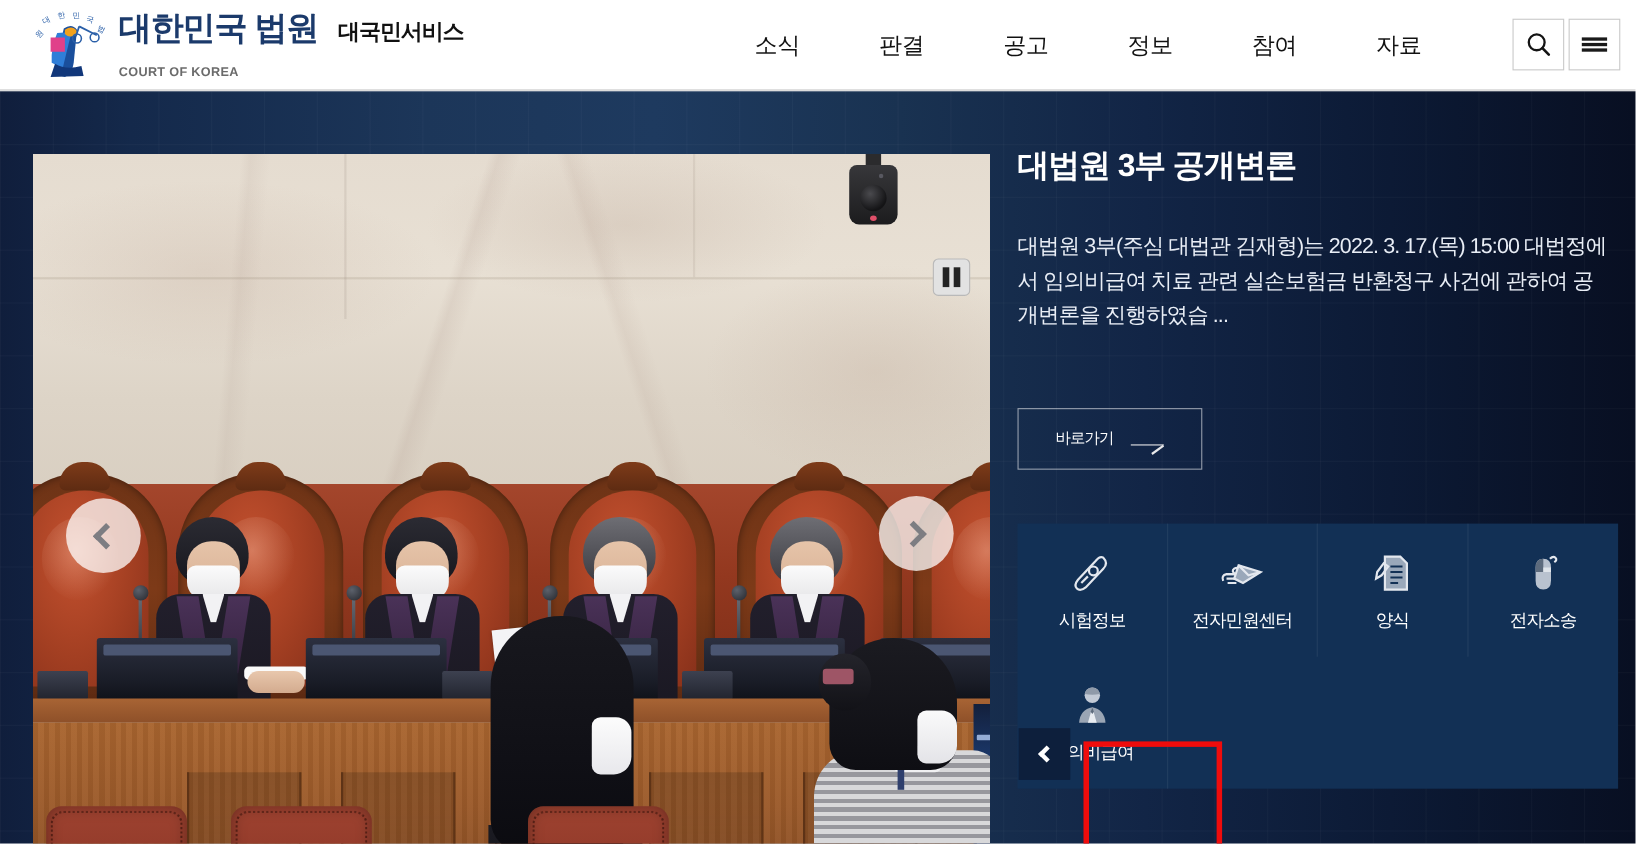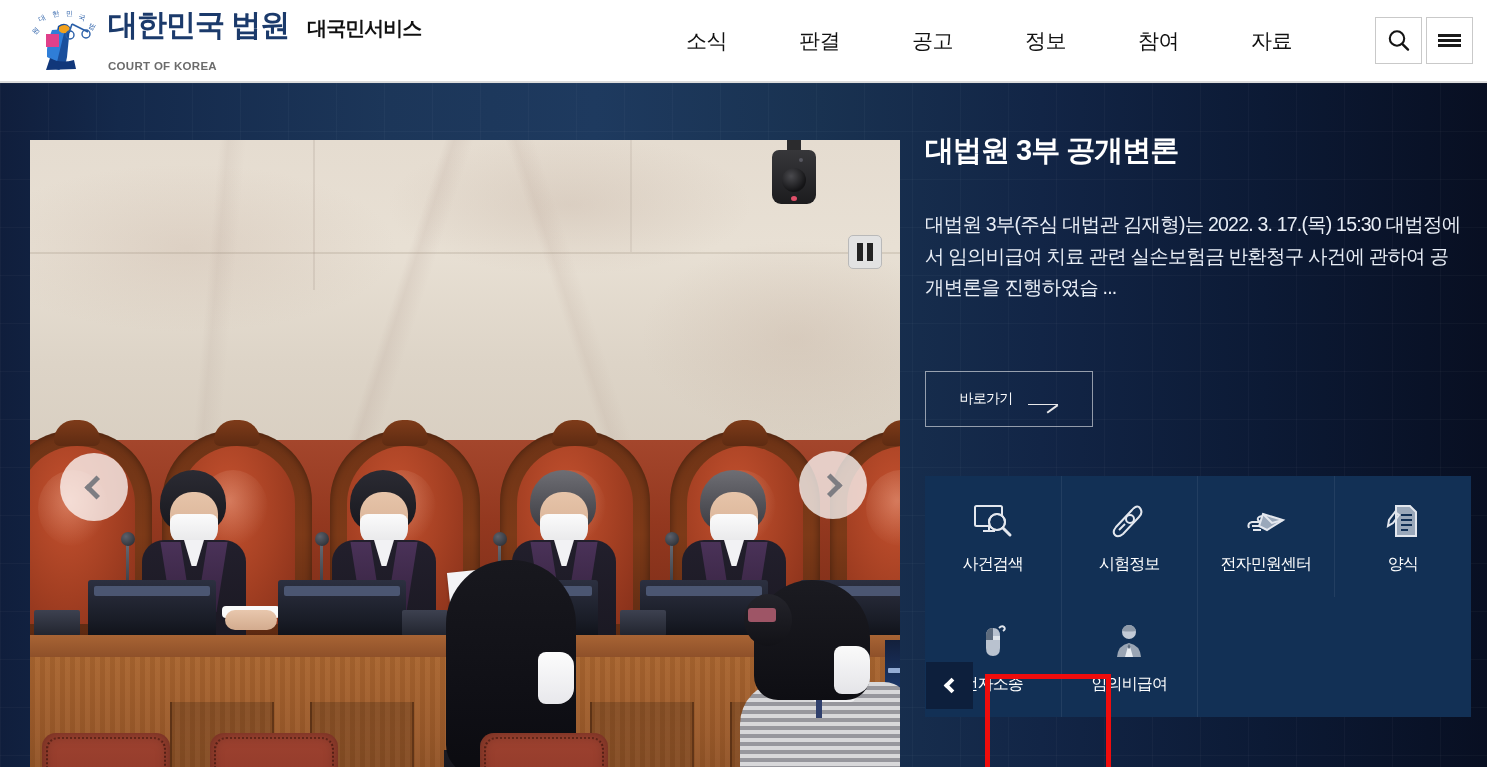--- a/index.html
+++ b/index.html
@@ -590,43 +590,30 @@
   <div id="btn-next">
     <span class="chev right"></span>
   </div>
   <div id="btn-pause">
     <span class="pause-bar"></span>
     <span class="pause-bar"></span>
   </div>
 
   <div id="slide-text">
     <div id="slide-title">대법원 3부 공개변론</div>
-    <div id="slide-desc">대법원 3부(주심 대법관 김재형)는 2022. 3. 17.(목) 15:30 대법정에서 임의비급여 치료 관련 실손보험금 반환청구 사건에 관하여 공개변론을 진행하였습 ...</div>
+    <div id="slide-desc">대법원 3부(주심 대법관 김재형)는 2022. 3. 17.(목) 15:00 대법정에서 임의비급여 치료 관련 실손보험금 반환청구 사건에 관하여 공개변론을 진행하였습 ...</div>
   </div>
 
   <div id="btn-goto">
     <span id="btn-goto-label">바로가기</span>
     <span id="goto-arrow"></span>
   </div>
 
   <div id="quick">
 
-    <div class="q-cell">
-      <span class="q-icon">
-        <svg viewBox="0 0 46 46" fill="none" stroke="#e3e7ee" stroke-width="2">
-          <rect x="5" y="8" width="27" height="20" rx="1.5"></rect>
-          <line x1="13" y1="33" x2="25" y2="33"></line>
-            <line x1="19" y1="28" x2="19" y2="33"></line>
-          <circle cx="27" cy="24" r="8" fill="#123055"></circle>
-          <circle cx="27" cy="24" r="8"></circle>
-          <line x1="33" y1="30" x2="40" y2="37" stroke-width="3" stroke-linecap="round"></line>
-        </svg>
-      </span>
-      <span class="q-label">사건검색</span>
-    </div>
 
 
 
     <div class="q-cell">
       <span class="q-icon">
         <svg viewBox="0 0 46 46" fill="none" stroke="#e3e7ee" stroke-width="2">
           <path d="M33 9 q5 5 0 10 L17 36 q-5 4 -8 1 q-3 -3 1 -8 L26 12 q4 -5 7 -3 z"></path>
           <circle cx="24" cy="21" r="4"></circle>
           <line x1="13" y1="32" x2="19" y2="26"></line>
         </svg>

